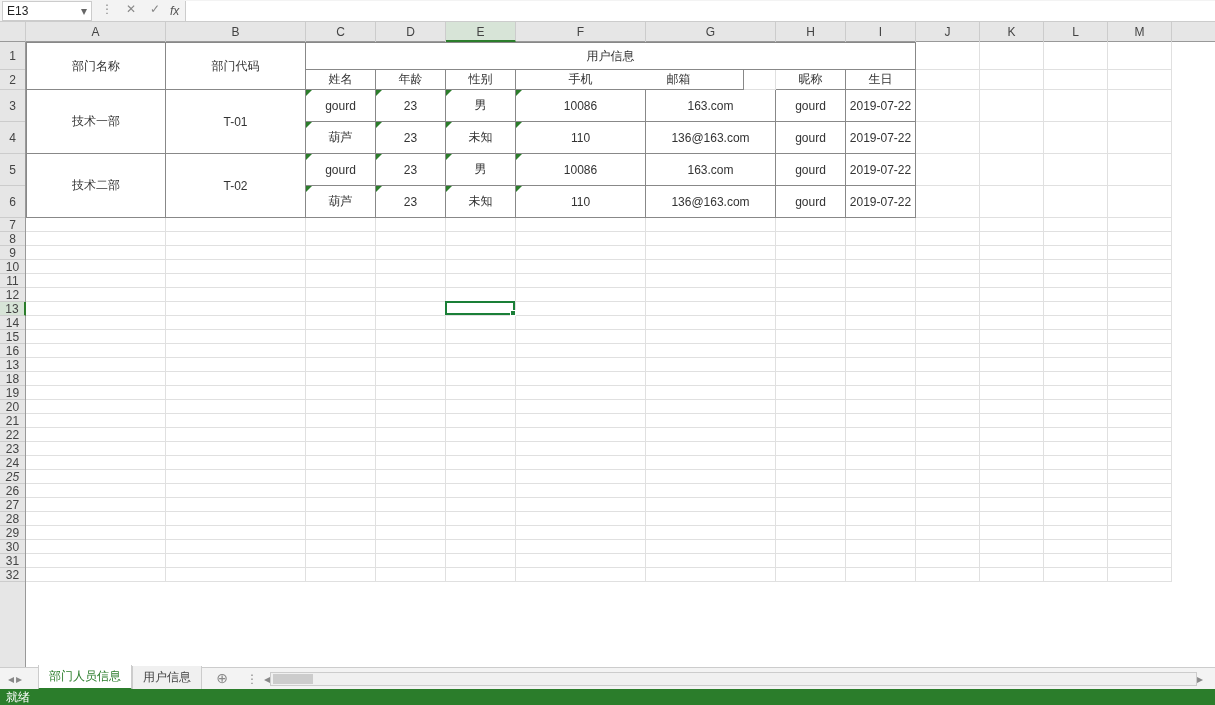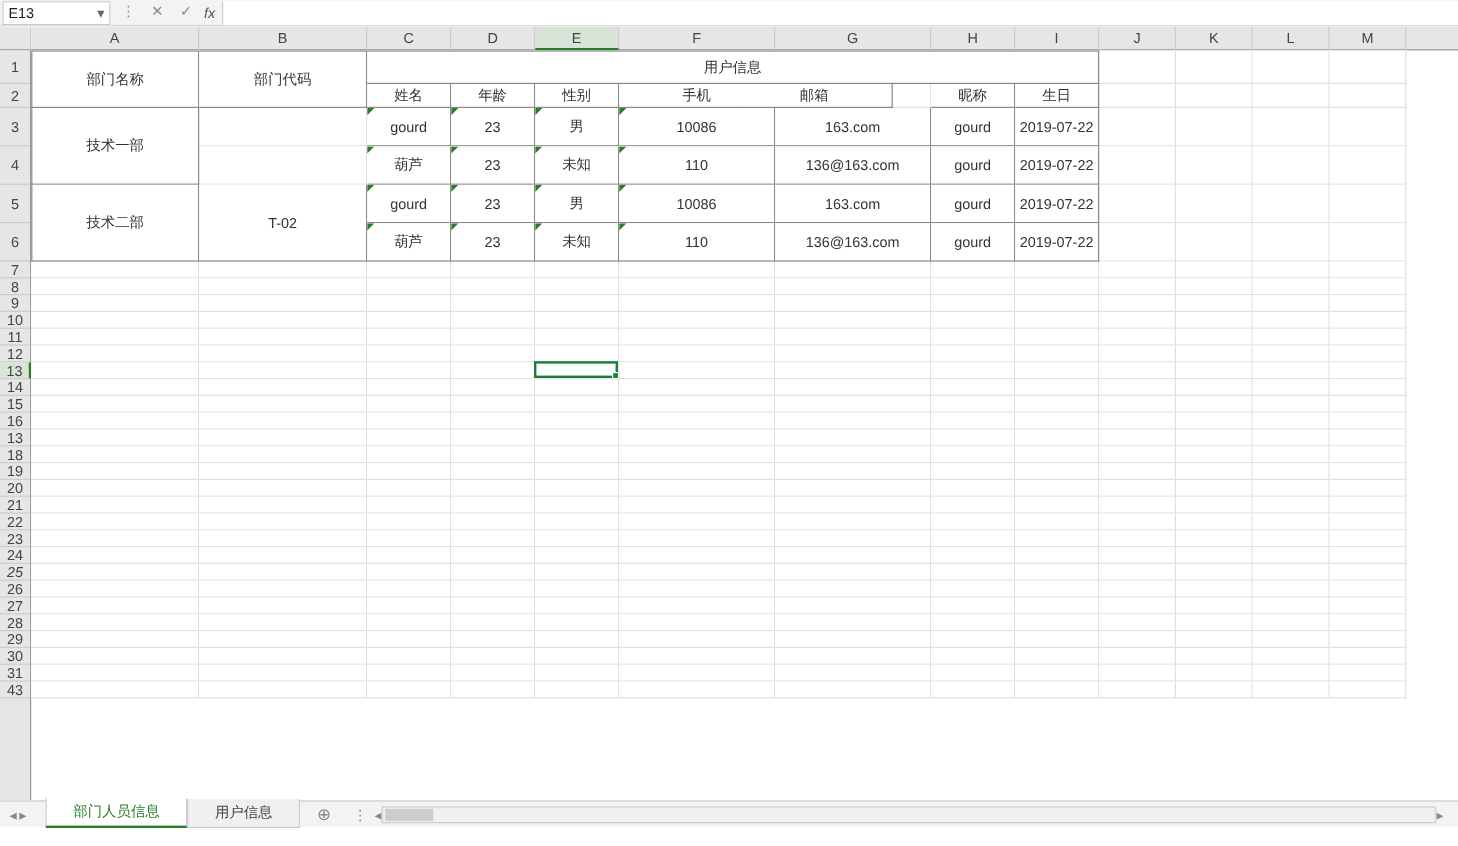--- a/index.html
+++ b/index.html
@@ -35,21 +35,21 @@
 
 .active-cell { position: absolute; border: 2px solid #1a7f37; pointer-events: none; }
 .active-handle { position: absolute; right: -3px; bottom: -3px; width: 6px; height: 6px; background: #1a7f37; border: 1px solid #fff; }
 
 
 .status-row { position: absolute; left: 0; right: 0; bottom: 0; height: 38px; display: flex; flex-direction: column; }
 .tabs-row { height: 22px; display: flex; align-items: center; background: #f3f3f3; border-top: 1px solid #ccc; }
 .tab-nav { display: flex; gap: 2px; padding: 0 8px; color: #888; }
 .tab-nav span { cursor: pointer; }
 .sheet-tabs { display: flex; align-items: flex-end; height: 22px; margin-left: 8px; }
-.sheet-tab { padding: 3px 22px; border: 1px solid #ccc; border-top: none; background: #f0f0f0; cursor: pointer; color: #444; }
+.sheet-tab { padding: 3px 10px; border: 1px solid #ccc; border-top: none; background: #f0f0f0; cursor: pointer; color: #444; }
 .sheet-tab.active { background: #fff; border-bottom: 2px solid #2b7d2b; color: #2b7d2b; }
 .new-sheet { width: 24px; height: 24px; border-radius: 12px; text-align: center; line-height: 22px; color: #888; margin-left: 8px; cursor: pointer; font-size: 14px; }
 .hscroll { flex: 1; margin: 0 12px; display: flex; align-items: center; }
 .hscroll-track { flex: 1; height: 14px; border: 1px solid #ccc; background: #f0f0f0; position: relative; }
 .hscroll-thumb { position: absolute; left: 2px; top: 1px; width: 40px; height: 10px; background: #ccc; }
 .status-bar { height: 16px; background: #2b7d2b; color: #fff; font-size: 11px; padding-left: 6px; line-height: 16px; }
 </style>
 </head>
 <body>
 
@@ -107,21 +107,21 @@
       <div class="row-h" style="height: 14px; line-height: 14px;">22</div>
       <div class="row-h" style="height: 14px; line-height: 14px;">23</div>
       <div class="row-h" style="height: 14px; line-height: 14px;">24</div>
       <div class="row-h" style="height: 14px; line-height: 14px; font-style: italic;">25</div>
       <div class="row-h" style="height: 14px; line-height: 14px;">26</div>
       <div class="row-h" style="height: 14px; line-height: 14px;">27</div>
       <div class="row-h" style="height: 14px; line-height: 14px;">28</div>
       <div class="row-h" style="height: 14px; line-height: 14px;">29</div>
       <div class="row-h" style="height: 14px; line-height: 14px;">30</div>
       <div class="row-h" style="height: 14px; line-height: 14px;">31</div>
-      <div class="row-h" style="height: 14px; line-height: 14px;">43</div>
+      <div class="row-h" style="height: 14px; line-height: 14px;">32</div>
     </div>
   <div class="grid" id="grid">
       <div class="grid-row" style="top: 0px;">
         <div class="cell" style="width: 140px; height: 28px;"></div>
         <div class="cell" style="width: 140px; height: 28px;"></div>
         <div class="cell" style="width: 70px; height: 28px;"></div>
         <div class="cell" style="width: 70px; height: 28px;"></div>
         <div class="cell" style="width: 70px; height: 28px;"></div>
         <div class="cell" style="width: 130px; height: 28px;"></div>
         <div class="cell" style="width: 130px; height: 28px;"></div>
@@ -601,20 +601,21 @@
       <div class="cell b-t b-r b-b" style="position: absolute; left: 140px; top: 0px; width: 140px; height: 48px;">部门代码</div>
       <div class="cell b-t b-r b-b" style="position: absolute; left: 280px; top: 0px; width: 610px; height: 28px;">用户信息</div>
       <div class="cell b-r b-b" style="position: absolute; left: 280px; top: 28px; width: 70px; height: 20px;">姓名</div>
       <div class="cell b-r b-b" style="position: absolute; left: 350px; top: 28px; width: 70px; height: 20px;">年龄</div>
       <div class="cell b-r b-b" style="position: absolute; left: 420px; top: 28px; width: 70px; height: 20px;">性别</div>
       <div class="cell b-r b-b" style="position: absolute; left: 490px; top: 28px; width: 130px; height: 20px;">手机</div>
       <div class="cell b-r b-b" style="position: absolute; left: 588px; top: 28px; width: 130px; height: 20px;">邮箱</div>
       <div class="cell b-r b-b" style="position: absolute; left: 750px; top: 28px; width: 70px; height: 20px;">昵称</div>
       <div class="cell b-r b-b" style="position: absolute; left: 820px; top: 28px; width: 70px; height: 20px;">生日</div>
       <div class="cell b-l b-r b-b" style="position: absolute; left: 0px; top: 48px; width: 140px; height: 64px;">技术一部</div>
+      <div class="cell b-r b-b" style="position: absolute; left: 140px; top: 48px; width: 140px; height: 64px;">T-01</div>
       <div class="cell b-r b-b green-tri" style="position: absolute; left: 280px; top: 48px; width: 70px; height: 32px;">gourd</div>
       <div class="cell b-r b-b green-tri" style="position: absolute; left: 350px; top: 48px; width: 70px; height: 32px;">23</div>
       <div class="cell b-r b-b green-tri" style="position: absolute; left: 420px; top: 48px; width: 70px; height: 32px;">男</div>
       <div class="cell b-r b-b green-tri" style="position: absolute; left: 490px; top: 48px; width: 130px; height: 32px;">10086</div>
       <div class="cell b-r b-b" style="position: absolute; left: 620px; top: 48px; width: 130px; height: 32px;">163.com</div>
       <div class="cell b-r b-b" style="position: absolute; left: 750px; top: 48px; width: 70px; height: 32px;">gourd</div>
       <div class="cell b-r b-b" style="position: absolute; left: 820px; top: 48px; width: 70px; height: 32px;">2019-07-22</div>
       <div class="cell b-r b-b green-tri" style="position: absolute; left: 280px; top: 80px; width: 70px; height: 32px;">葫芦</div>
       <div class="cell b-r b-b green-tri" style="position: absolute; left: 350px; top: 80px; width: 70px; height: 32px;">23</div>
       <div class="cell b-r b-b green-tri" style="position: absolute; left: 420px; top: 80px; width: 70px; height: 32px;">未知</div>
@@ -657,13 +658,14 @@
     <div class="new-sheet">⊕</div>
     <div class="hscroll">
       <span style="margin-right:6px;color:#888">⋮</span>
       <span style="color:#888">◂</span>
       <div class="hscroll-track">
           <div class="hscroll-thumb"></div>
         </div>
       <span style="color:#888">▸</span>
     </div>
   </div>
+  <div class="status-bar"><span>就绪</span></div>
 </div>
 
 </body></html>

